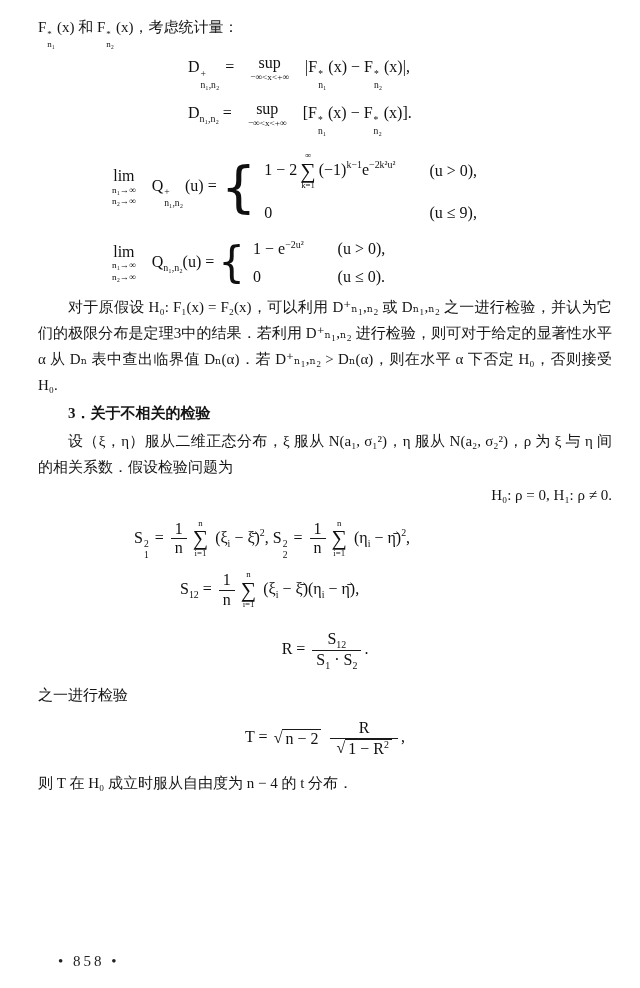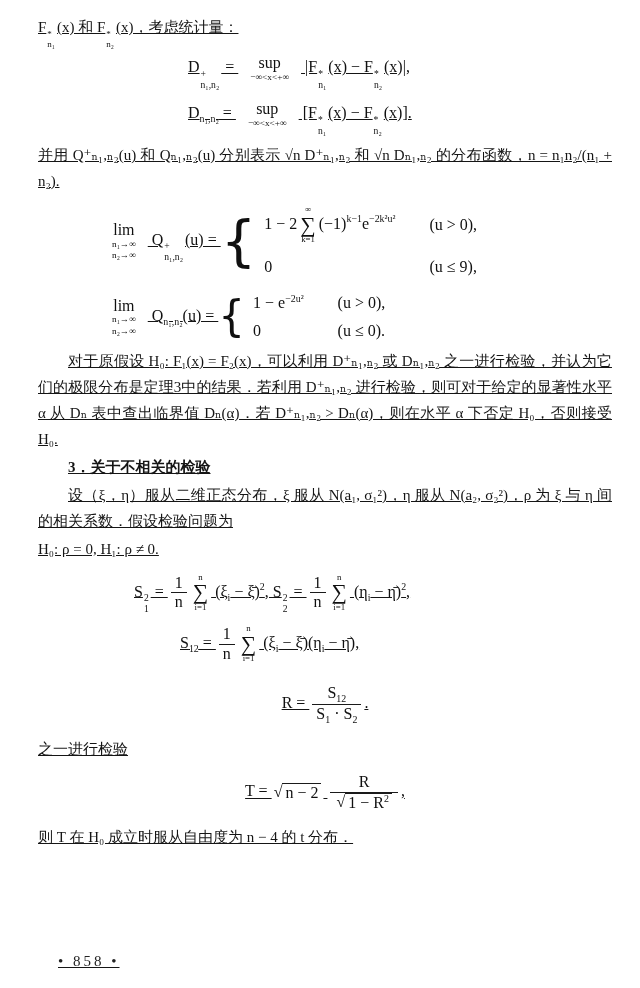--- a/index.html
+++ b/index.html
@@ -1,24 +1,24 @@
 <!DOCTYPE html>
 <html><head>
 <meta charset="utf-8">
 <style>
   html,body{margin:0;padding:0;}
   body{width:640px;height:988px;background:#ffffff;overflow:hidden;}
   .page{box-sizing:border-box;width:640px;height:988px;padding:14px 28px 8px 38px;
         display:flex;flex-direction:column;
         font-family:"Liberation Serif","DejaVu Serif",serif;
-        font-size:15px;color:#151515;text-decoration:underline;}
+        font-size:15px;color:#151515;}
   .para{margin:1px 0;text-align:justify;line-height:26px;}
   .indent{text-indent:2em;}
   .bold{font-weight:bold;}
-  .center{text-align:left;text-indent:0;}
+  .center{text-align:right;text-indent:0;}
   .thm{font-weight:bold;}
   .fblock{font-size:16px;line-height:1.25;color:#101010;}
   sup,sub{font-size:0.62em;line-height:1;}
   .ss{display:inline-flex;flex-direction:column;align-items:flex-start;font-size:0.6em;
       line-height:1.15;vertical-align:-0.5em;margin:0 2px 0 1px;}
   .und{display:inline-flex;flex-direction:column;align-items:center;vertical-align:middle;margin:0 12px;}
   .und-m{line-height:1.1;}
   .und-b{font-size:0.58em;line-height:1.2;}
   .frac{display:inline-flex;flex-direction:column;align-items:center;vertical-align:middle;
         margin:0 3px;line-height:1.15;text-align:center;}
@@ -74,21 +74,20 @@
         <span class="und-m">sup</span>
         <span class="und-b">−∞&lt;x&lt;+∞</span>
       </span> [F<span class="ss">
         <span class="ss-t">*</span>
         <span class="ss-b">n₁</span>
       </span>(x) − F<span class="ss">
         <span class="ss-t">*</span>
         <span class="ss-b">n₂</span>
       </span>(x)].</div>
 
-  <p class="para">并用 Q⁺ₙ₁,ₙ₂(u) 和 Qₙ₁,ₙ₂(u) 分别表示 √n D⁺ₙ₁,ₙ₂ 和 √n Dₙ₁,ₙ₂ 的分布函数，n = n₁n₂/(n₁ + n₂).</p>
 
 
   <div class="fblock f-lim"><span class="und">
         <span class="und-m">lim</span>
         <span class="und-b">n₁→∞</span>
         <span class="und-b">n₂→∞</span>
       </span> Q<span class="ss">
         <span class="ss-t">+</span>
         <span class="ss-b">n₁,n₂</span>
       </span>(u) = <span class="cases">

